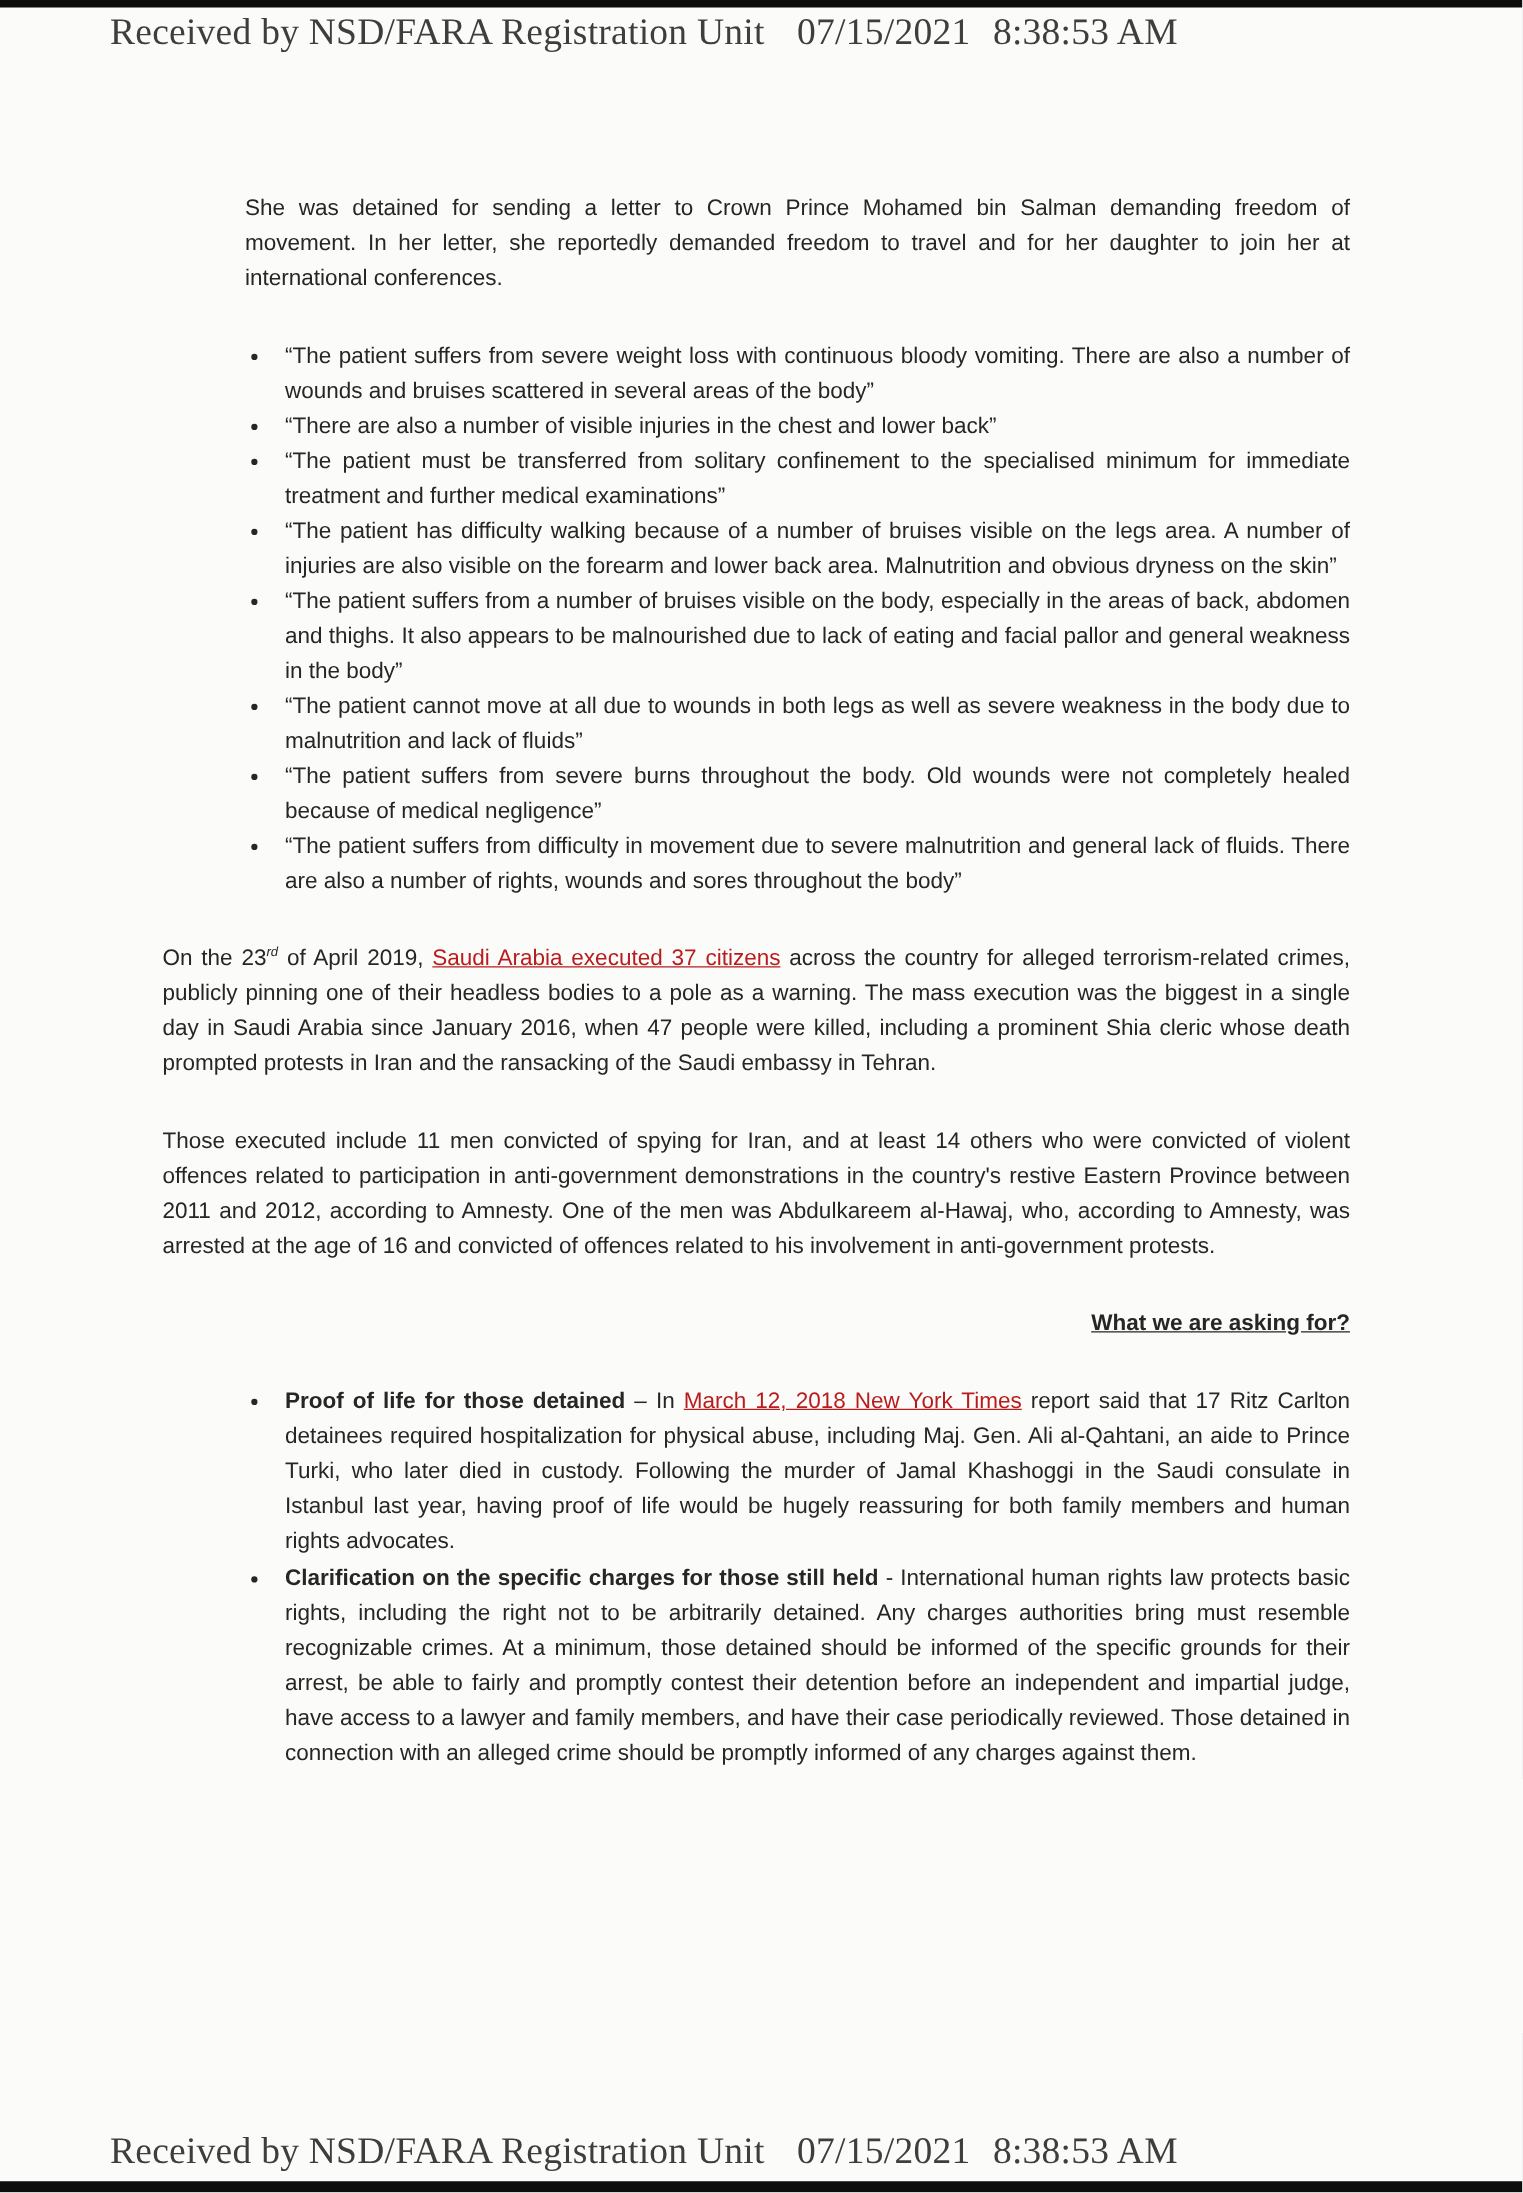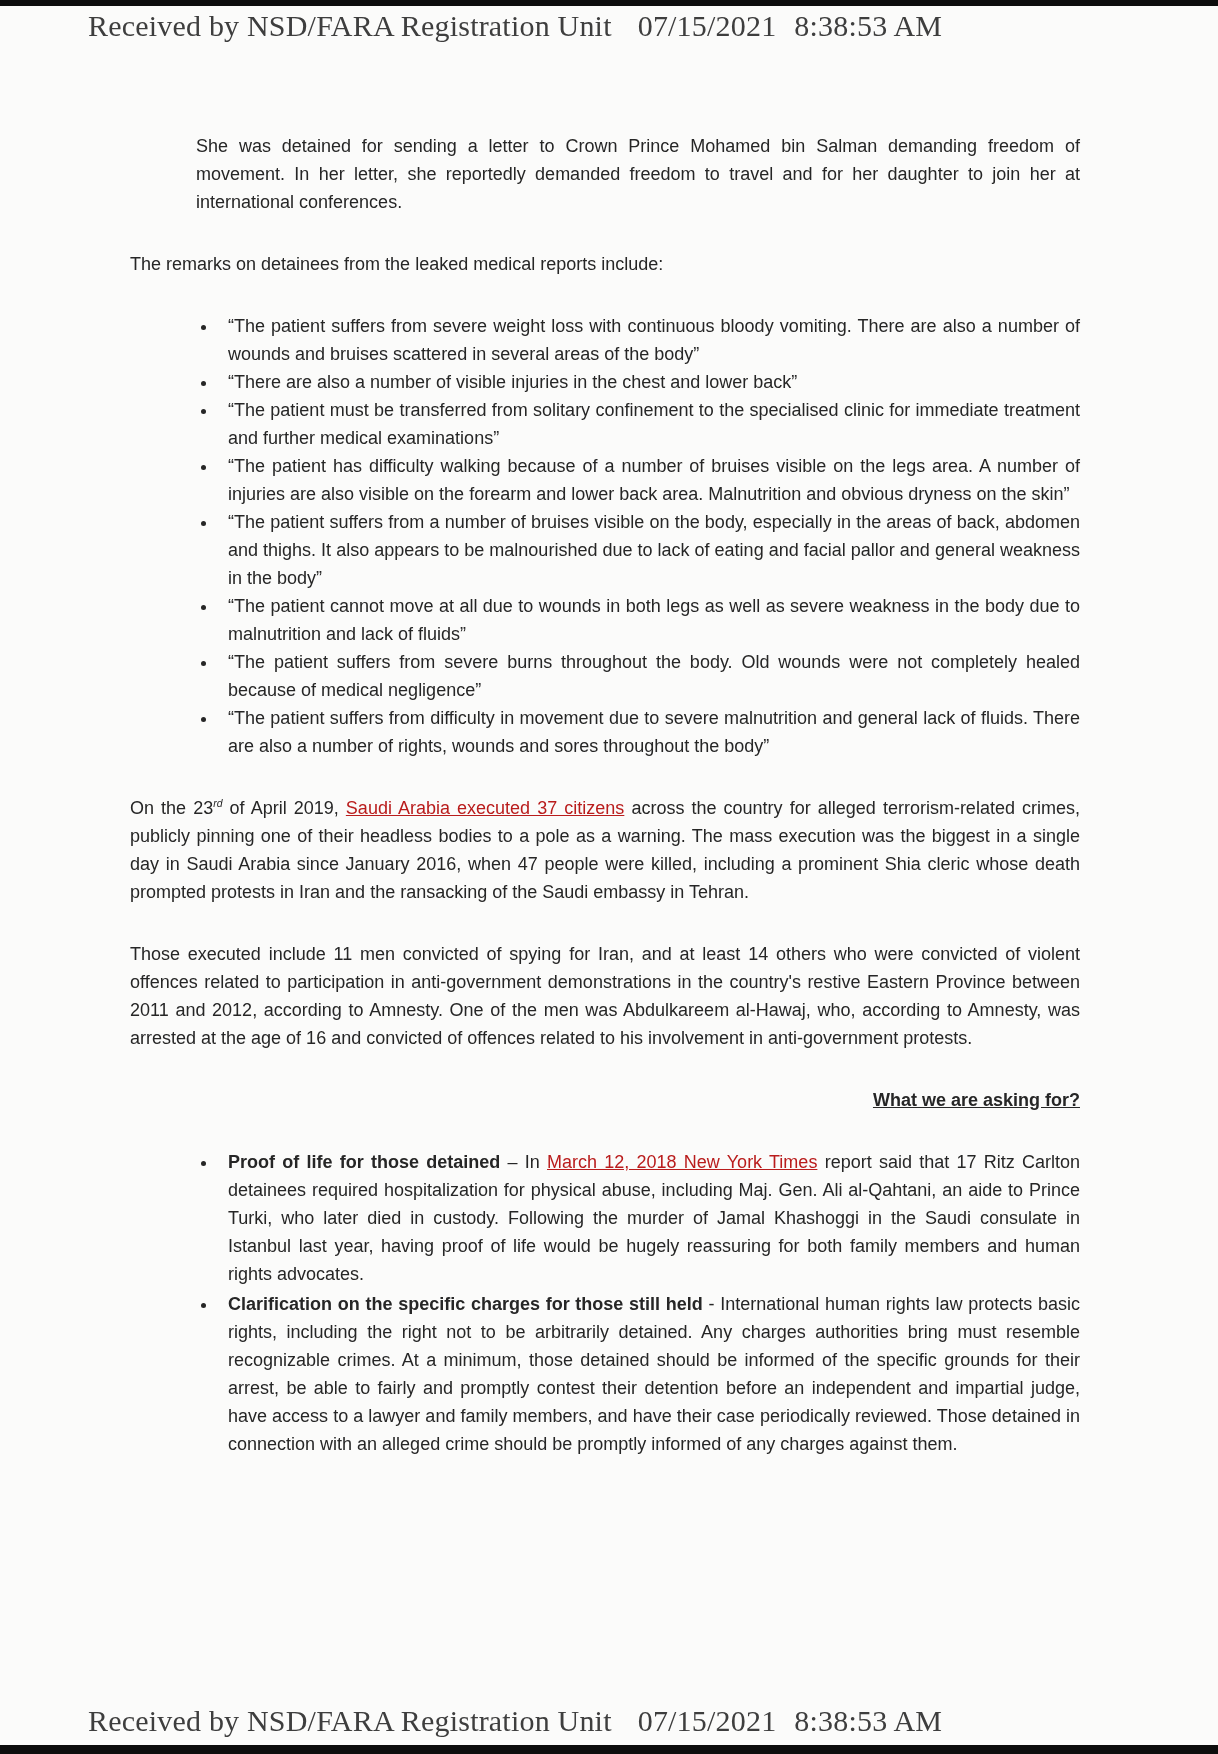--- a/index.html
+++ b/index.html
@@ -29,21 +29,21 @@
     white-space: nowrap;
     letter-spacing: 0.2px;
   }
   .stamp.header { position: absolute; top: 9px; left: 88px; }
   .stamp.footer { position: absolute; bottom: 16px; left: 88px; }
   .stamp .date { margin-left: 26px; }
   .stamp .time { margin-left: 18px; }
 
   .doc-body {
     position: absolute;
-    top: 132px;
+    top: 152px;
     left: 130px;
     width: 950px;
     font-size: 18px;
     line-height: 28px;
     text-align: justify;
   }
   .para { margin: 0 0 34px 0; }
   .para.indented { padding-left: 66px; }
 
   ul.quote-list {
@@ -87,26 +87,25 @@
   <div class="scan-bar top"></div>
 
   <div class="stamp header">
     <span>Received by NSD/FARA Registration Unit</span><span class="date">07/15/2021</span><span class="time">8:38:53 AM</span>
   </div>
 
   <div class="doc-body">
 
     <p class="para indented">She was detained for sending a letter to Crown Prince Mohamed bin Salman demanding freedom of movement. In her letter, she reportedly demanded freedom to travel and for her daughter to join her at international conferences.</p>
 
-    <p class="para">The remarks on detainees from the leaked medical reports include:</p>
 
     <ul class="quote-list">
       <li>“The patient suffers from severe weight loss with continuous bloody vomiting. There are also a number of wounds and bruises scattered in several areas of the body”</li>
       <li>“There are also a number of visible injuries in the chest and lower back”</li>
-      <li>“The patient must be transferred from solitary confinement to the specialised clinic for immediate treatment and further medical examinations”</li>
+      <li>“The patient must be transferred from solitary confinement to the specialised minimum for immediate treatment and further medical examinations”</li>
       <li>“The patient has difficulty walking because of a number of bruises visible on the legs area. A number of injuries are also visible on the forearm and lower back area. Malnutrition and obvious dryness on the skin”</li>
       <li>“The patient suffers from a number of bruises visible on the body, especially in the areas of back, abdomen and thighs. It also appears to be malnourished due to lack of eating and facial pallor and general weakness in the body”</li>
       <li>“The patient cannot move at all due to wounds in both legs as well as severe weakness in the body due to malnutrition and lack of fluids”</li>
       <li>“The patient suffers from severe burns throughout the body. Old wounds were not completely healed because of medical negligence”</li>
       <li>“The patient suffers from difficulty in movement due to severe malnutrition and general lack of fluids. There are also a number of rights, wounds and sores throughout the body”</li>
     </ul>
 
     <p class="para">
       <span>On the 23</span><sup>rd</sup><span> of April 2019, </span><a class="doc-link">Saudi Arabia executed 37 citizens</a><span> across the country for alleged terrorism-related crimes, publicly pinning one of their headless bodies to a pole as a warning. The mass execution was the biggest in a single day in Saudi Arabia since January 2016, when 47 people were killed, including a prominent Shia cleric whose death prompted protests in Iran and the ransacking of the Saudi embassy in Tehran.</span>
     </p>

